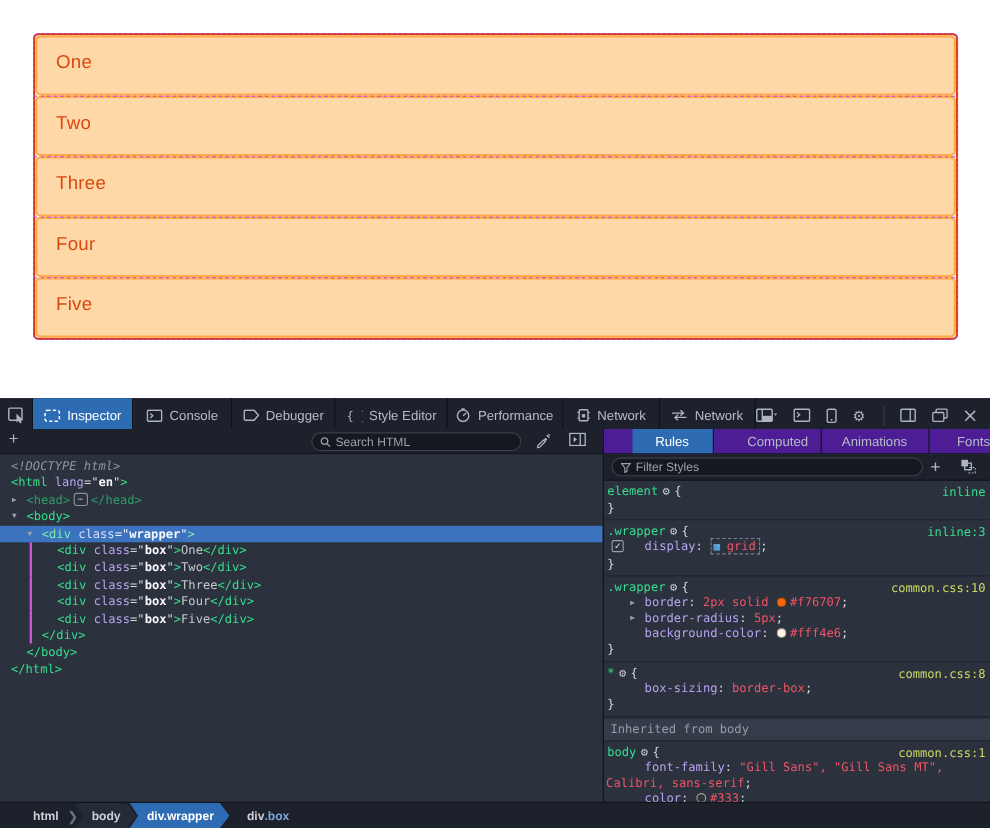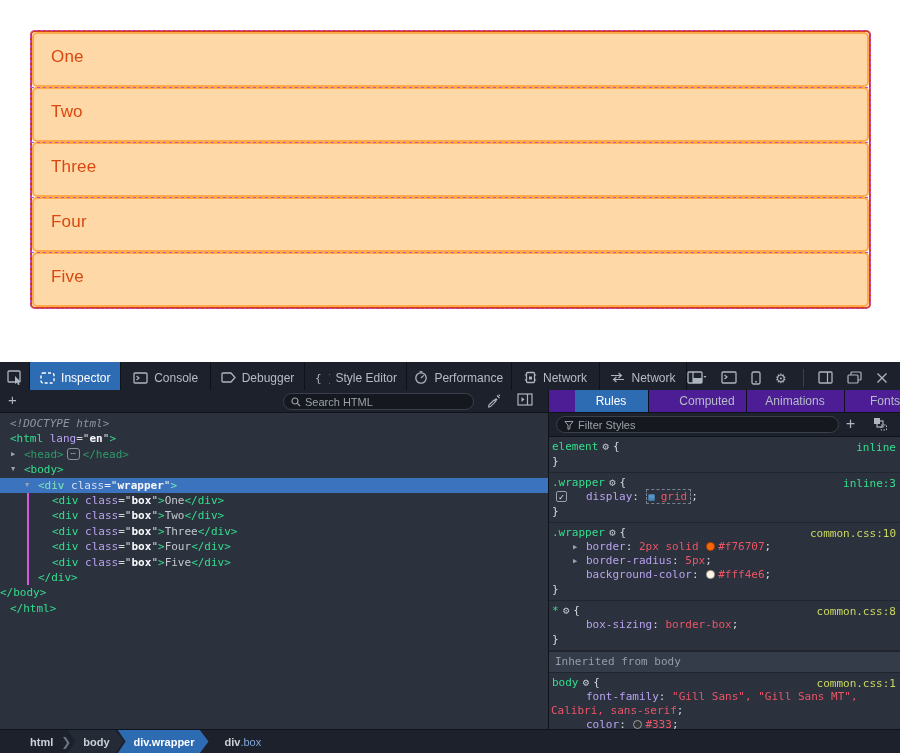--- a/index.html
+++ b/index.html
@@ -98,21 +98,21 @@
   
   #crumb-bar { position:absolute; left:0; top:367px; width:900px; height:24px; background:#1c212b;
     border-top:1px solid #0f131c; display:flex; align-items:center; font-size:11px; overflow:hidden; }
   .crumb { display:flex; align-items:center; height:24px; padding:0 14px 0 16px; font-weight:bold;
     color:#ccd1d8; white-space:nowrap; }
   .crumb.plain { padding:0 6px 0 30px; font-weight:bold; }
   .crumb-chev { color:#6a7380; font-size:12px; margin:0 2px; }
   .crumb.arrow { clip-path:polygon(0 0, calc(100% - 9px) 0, 100% 50%, calc(100% - 9px) 100%, 0 100%, 8px 50%); margin-left:-6px; }
   .crumb.dark { background:#242a36; }
   .crumb.blue { background:#2d6cb3; color:#fff; }
-  .crumb .cls { color:#7fa6d9; font-weight:normal; }
+  .crumb .cls { color:#7fa6d9; font-weight:bold; }
 </style>
 </head>
 <body>
 
 <div id="page-view">
   <div id="wrapper-box">
     <div id="boxes-holder">
         <div class="page-box">One</div>
         <div class="page-box">Two</div>
         <div class="page-box">Three</div>
@@ -290,21 +290,21 @@
       <div class="m-row" style="padding-left: 10px;"><span class="t-tag">&lt;html</span><span class="t-attr"> lang</span><span class="t-pun">="</span><span class="t-val">en</span><span class="t-pun">"</span><span class="t-tag">&gt;</span></div>
       <div class="m-row" style="padding-left: 24px;"><span class="arrow" style="left: 11px;">▶</span><span class="t-dim">&lt;head&gt;</span><span class="badge-ellipsis">⋯</span><span class="t-dim">&lt;/head&gt;</span></div>
       <div class="m-row" style="padding-left: 24px;"><span class="arrow" style="left: 11px;">▼</span><span class="t-tag">&lt;body&gt;</span></div>
       <div class="m-row sel" style="padding-left: 38px;"><span class="arrow" style="left: 25px;">▼</span><span class="t-tag">&lt;div</span><span class="t-attr"> class</span><span class="t-pun">="</span><span class="t-val">wrapper</span><span class="t-pun">"</span><span class="t-tag">&gt;</span></div>
       <div class="m-row guide" style="padding-left: 52px;"><span class="t-tag">&lt;div</span><span class="t-attr"> class</span><span class="t-pun">="</span><span class="t-val">box</span><span class="t-pun">"</span><span class="t-tag">&gt;</span><span class="t-txt">One</span><span class="t-tag">&lt;/div&gt;</span></div>
       <div class="m-row guide" style="padding-left: 52px;"><span class="t-tag">&lt;div</span><span class="t-attr"> class</span><span class="t-pun">="</span><span class="t-val">box</span><span class="t-pun">"</span><span class="t-tag">&gt;</span><span class="t-txt">Two</span><span class="t-tag">&lt;/div&gt;</span></div>
       <div class="m-row guide" style="padding-left: 52px;"><span class="t-tag">&lt;div</span><span class="t-attr"> class</span><span class="t-pun">="</span><span class="t-val">box</span><span class="t-pun">"</span><span class="t-tag">&gt;</span><span class="t-txt">Three</span><span class="t-tag">&lt;/div&gt;</span></div>
       <div class="m-row guide" style="padding-left: 52px;"><span class="t-tag">&lt;div</span><span class="t-attr"> class</span><span class="t-pun">="</span><span class="t-val">box</span><span class="t-pun">"</span><span class="t-tag">&gt;</span><span class="t-txt">Four</span><span class="t-tag">&lt;/div&gt;</span></div>
       <div class="m-row guide" style="padding-left: 52px;"><span class="t-tag">&lt;div</span><span class="t-attr"> class</span><span class="t-pun">="</span><span class="t-val">box</span><span class="t-pun">"</span><span class="t-tag">&gt;</span><span class="t-txt">Five</span><span class="t-tag">&lt;/div&gt;</span></div>
       <div class="m-row guide" style="padding-left: 38px;"><span class="t-tag">&lt;/div&gt;</span></div>
-      <div class="m-row" style=""><span class="t-tag">&lt;/body&gt;</span></div>
+      <div class="m-row" style="padding-left: 24px;"><span class="t-tag">&lt;/body&gt;</span></div>
       <div class="m-row" style="padding-left: 10px;"><span class="t-tag">&lt;/html&gt;</span></div>
     </div>
 
   <div id="rules-panel">
     <div id="filter-row">
       <span id="filter-pill">
         <span class="ic">
           <svg width="10" height="10" viewBox="0 0 10 10">
               <path d="M1 1.5 H9 L6 5.2 V8.5 L4 9.5 V5.2 Z" fill="none" stroke="#9aa1ab" stroke-width="1"></path>
             </svg>

